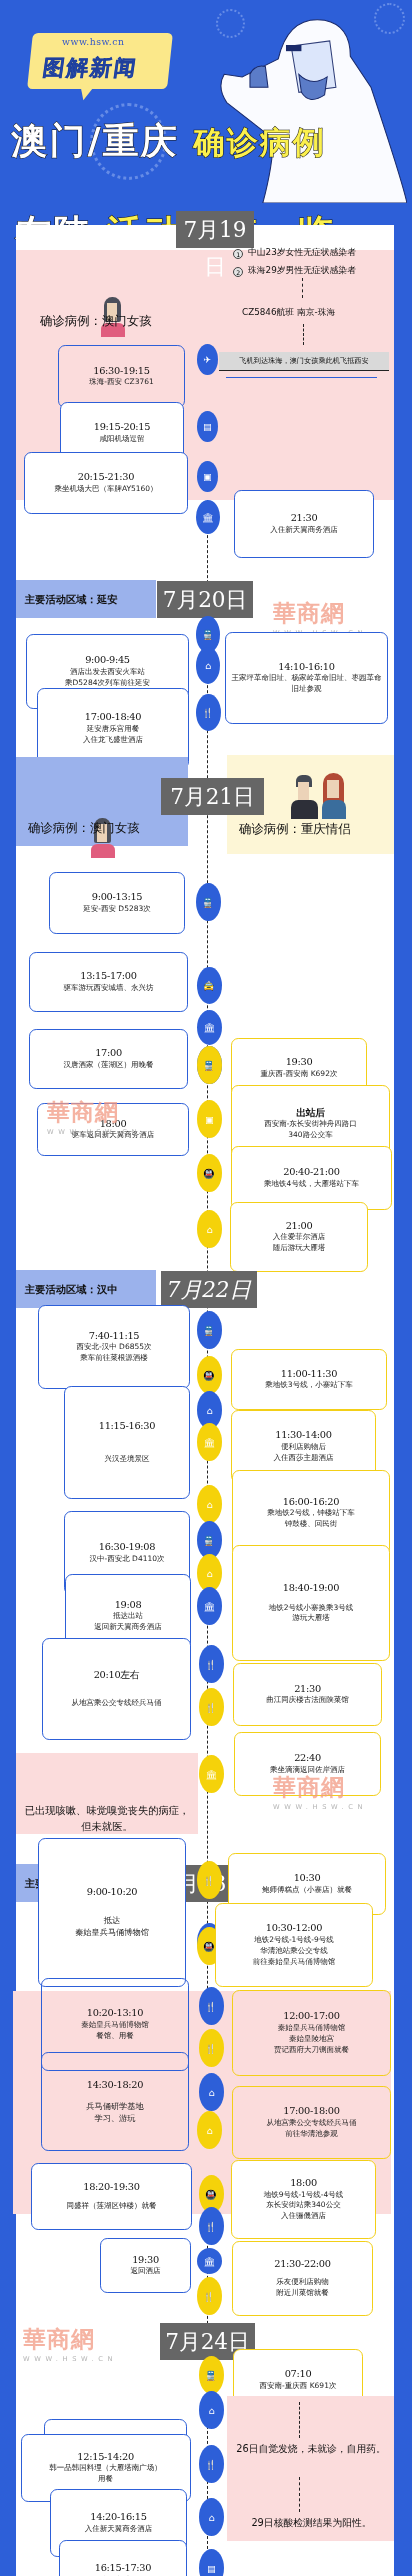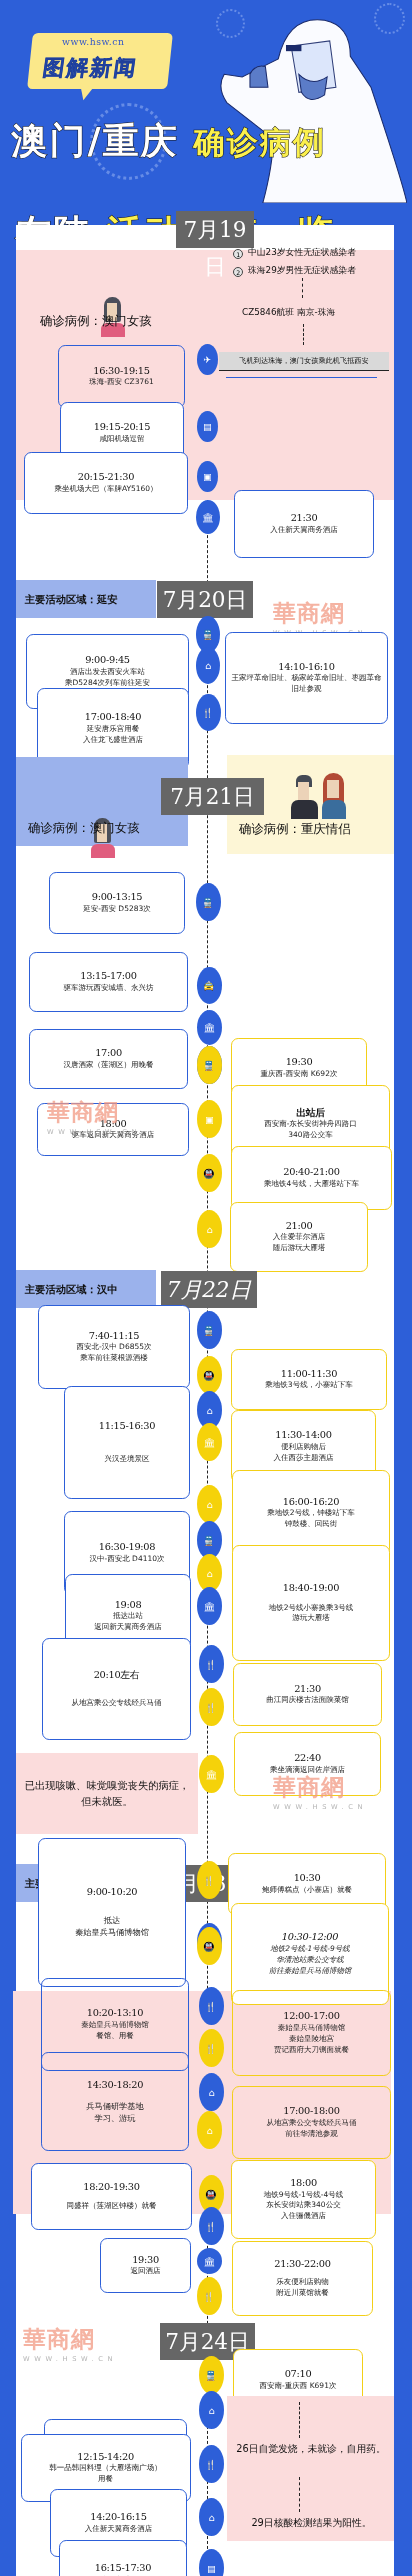--- a/index.html
+++ b/index.html
@@ -257,21 +257,21 @@
 <div class="abs ic b" style="left:199px;top:1645px;width:25px;height:38px;">🍴</div>
 <div class="abs card" style="left:42px;top:1638px;width:149px;height:102px;">
   <div class="time" style="margin-bottom:15.5px;">20:10左右</div>
   <div class="desc">从地宫乘公交专线经兵马俑</div>
 </div>
 <div class="abs ic y" style="left:199px;top:1688px;width:25px;height:38px;">🍴</div>
 <div class="abs card y" style="left:233px;top:1663px;width:149px;height:63px;">
   <div class="time">21:30</div>
   <div class="desc">曲江同庆楼古法面陕菜馆</div>
 </div>
-<div class="abs pink-bg" style="left:16px;top:1753px;width:182px;height:81px;display:flex;align-items:center;justify-content:center;padding:0 8.2px;">
+<div class="abs pink-bg" style="left:16px;top:1753px;width:182px;height:81px;display:flex;align-items:flex-end;justify-content:center;padding:0 8.2px;">
   <div class="note" style="font-size:10.3px;line-height:1.5;">已出现咳嗽、味觉嗅觉丧失的病症，但未就医。</div>
 </div>
 <div class="abs ic y" style="left:199px;top:1755px;width:25px;height:38px;">🏛</div>
 <div class="abs card y" style="left:234px;top:1732px;width:147px;height:64px;">
   <div class="time">22:40</div>
   <div class="desc">乘坐滴滴返回佐岸酒店</div>
 </div>
 
 <div class="abs wm" style="left:273px;top:1772px;">
     <div class="cn">華商網</div>
@@ -287,21 +287,21 @@
   <div class="time" style="margin-bottom:15.5px;">9:00-10:20</div>
   <div class="desc" style="white-space:pre-line;font-size:8.2px;">抵达
 秦始皇兵马俑博物馆</div>
 </div>
 <div class="abs ic y" style="left:197px;top:1861px;width:25px;height:38px;">🍴</div>
 <div class="abs card y" style="left:228px;top:1853px;width:158px;height:62px;">
   <div class="time">10:30</div>
   <div class="desc">鲍师傅糕点（小寨店）就餐</div>
 </div>
 <div class="abs ic y" style="left:197px;top:1927px;width:25px;height:38px;">🚇</div>
-<div class="abs card y" style="left:231px;top:1903px;width:158px;height:102px;font-style:italic;">
+<div class="abs card y" style="left:215px;top:1903px;width:158px;height:84px;">
   <div class="time">10:30-12:00</div>
   <div class="desc" style="white-space:pre-line;">地铁2号线-1号线-9号线
 华清池站乘公交专线
 前往秦始皇兵马俑博物馆</div>
 </div>
 <div class="abs ic b" style="left:199px;top:1987px;width:25px;height:38px;">🍴</div>
 <div class="abs card tr" style="left:41px;top:1978px;width:148px;height:93px;">
   <div class="time">10:20-13:10</div>
   <div class="desc" style="white-space:pre-line;">秦始皇兵马俑博物馆
 餐馆、用餐</div>

